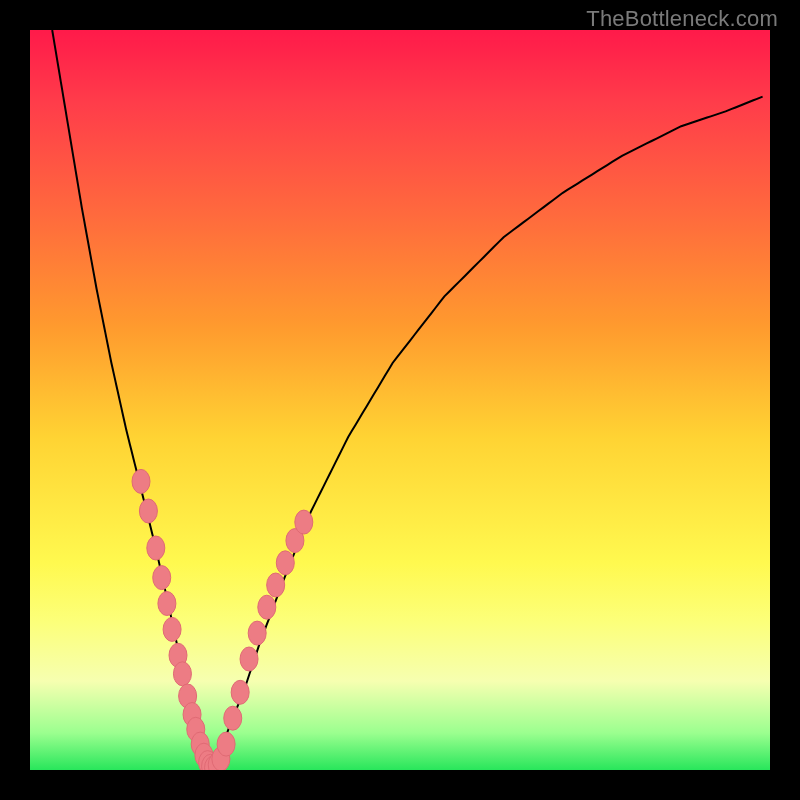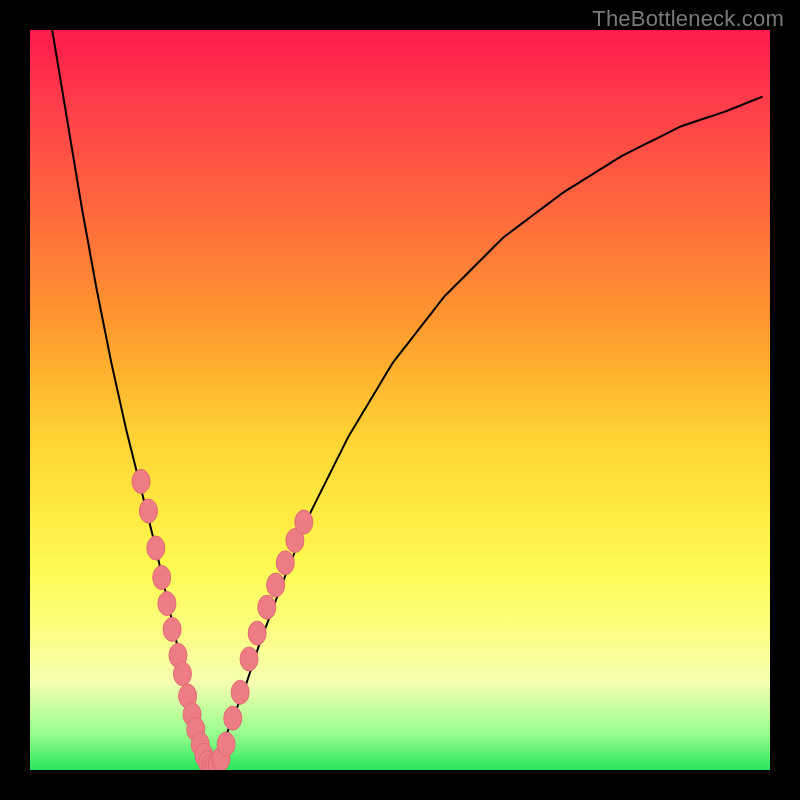--- a/index.html
+++ b/index.html
@@ -42,21 +42,21 @@
       #28e65b 100%
     );
   }
   .curve-layer, .dots-layer {
     position: absolute;
     inset: 0;
   }
   .watermark {
     position: absolute;
     top: 6px;
-    right: 16px;
+    right: 22px;
     color: #7a7a7a;
     font-size: 22px;
     font-weight: 400;
     letter-spacing: 0.2px;
     user-select: none;
   }
 </style>
 </head>
 <body>
 

